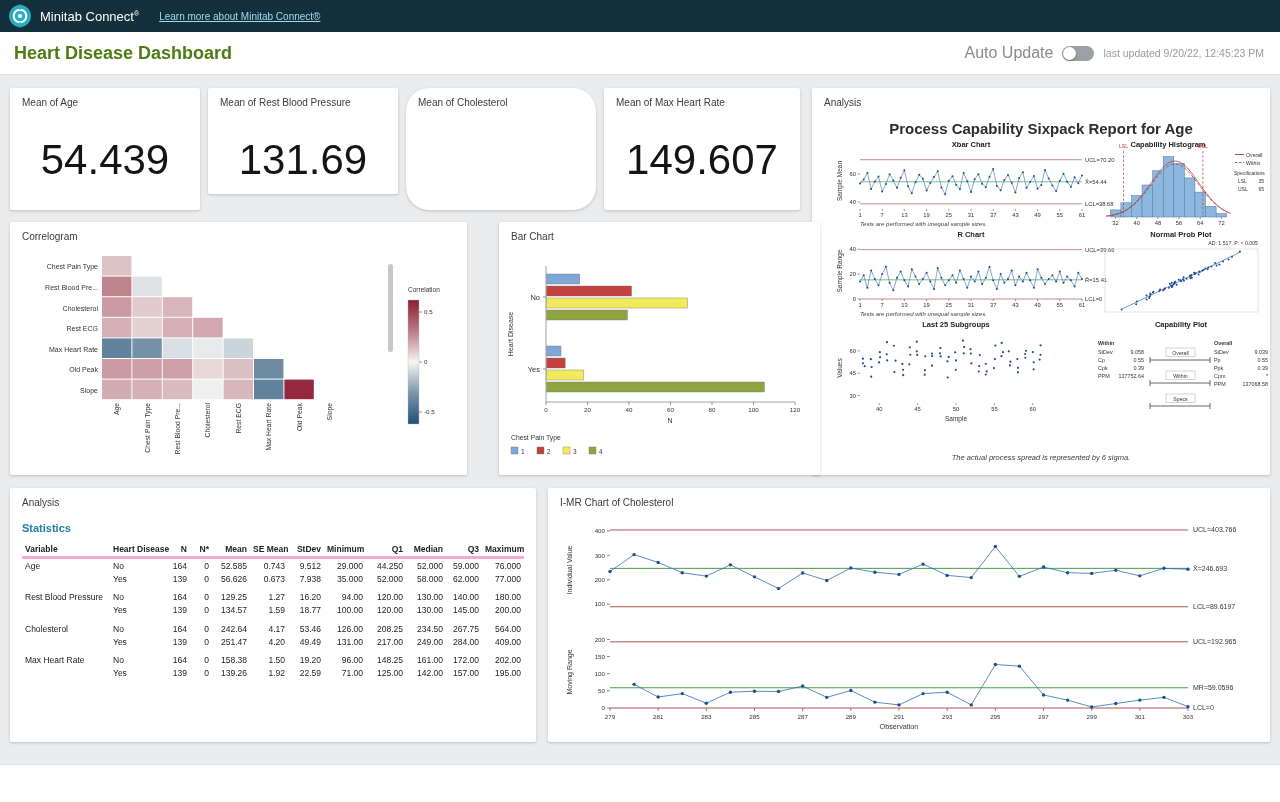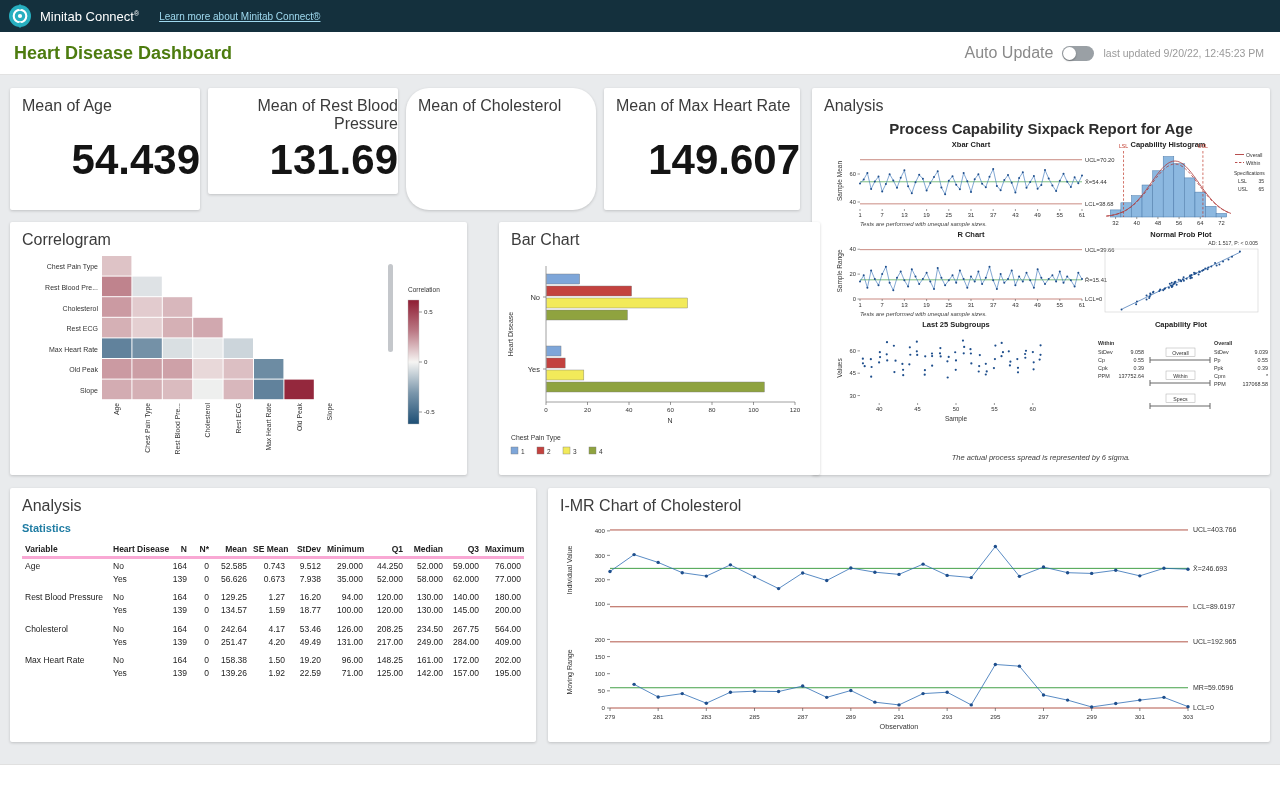--- a/index.html
+++ b/index.html
@@ -13,23 +13,23 @@
   
   .page-header{position:absolute;top:32px;left:0;width:1280px;height:42px;background:#fff;border-bottom:1px solid #e2e2e2;}
   .page-title{position:absolute;left:14px;top:11px;font-size:18px;color:#4d7c0f;font-weight:bold;}
   .header-right{position:absolute;right:16px;top:0;height:42px;display:flex;align-items:center;gap:9px;}
   .auto-update-label{font-size:16px;color:#8a8a8a;text-align:center;}
   .toggle{width:32px;height:15px;border-radius:8px;background:#9aa0a5;position:relative;cursor:pointer;}
   .toggle .knob{position:absolute;left:1px;top:1px;width:13px;height:13px;border-radius:50%;background:#fff;box-shadow:0 1px 2px rgba(0,0,0,.3);}
   .last-updated{font-size:10.5px;color:#9a9a9a;}
   
   .panel{position:absolute;background:#fff;border-radius:2px;box-shadow:0 1px 3px rgba(0,0,0,.18);}
-  .panel-title{position:absolute;top:9px;left:12px;font-size:16px;color:#3b3b3b;text-align:right;}
+  .panel-title{position:absolute;top:9px;left:12px;font-size:10px;color:#3b3b3b;text-align:right;}
   .panel svg{position:absolute;left:0;top:28px;display:block;}
-  .kpi-value{position:absolute;top:48px;left:0;right:0;text-align:right;font-size:42px;color:#141414;font-weight:bold;}
+  .kpi-value{position:absolute;top:48px;left:0;right:0;text-align:center;font-size:42px;color:#141414;}
   
   .section-title{position:absolute;top:34px;left:12px;font-size:11px;font-weight:bold;color:#1f7ca3;}
   .stats-wrap{position:absolute;top:54px;left:12px;width:502px;}
   table.stats{border-collapse:collapse;table-layout:fixed;width:502px;}
   table.stats th{font-size:8.5px;color:#222;text-align:left;border-bottom:3px solid #f9a8d4;padding:2px 3px;white-space:nowrap;}
   table.stats th.num{text-align:right;}
   table.stats td{font-size:8.5px;color:#222;padding:1.5px 3px;white-space:nowrap;}
   table.stats td.num{text-align:right;}
   table.stats tr.gstart td{padding-top:7px;}
   

